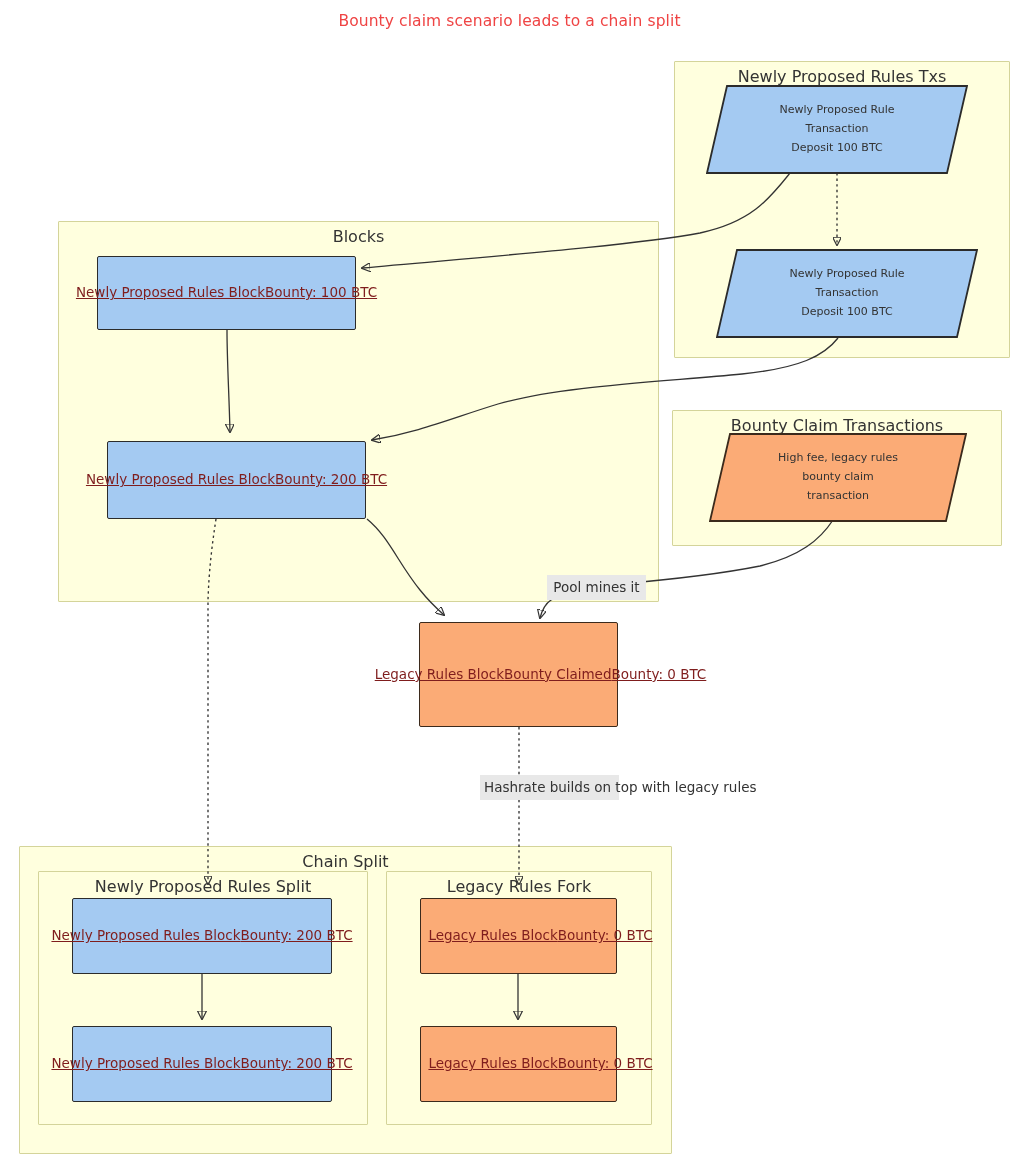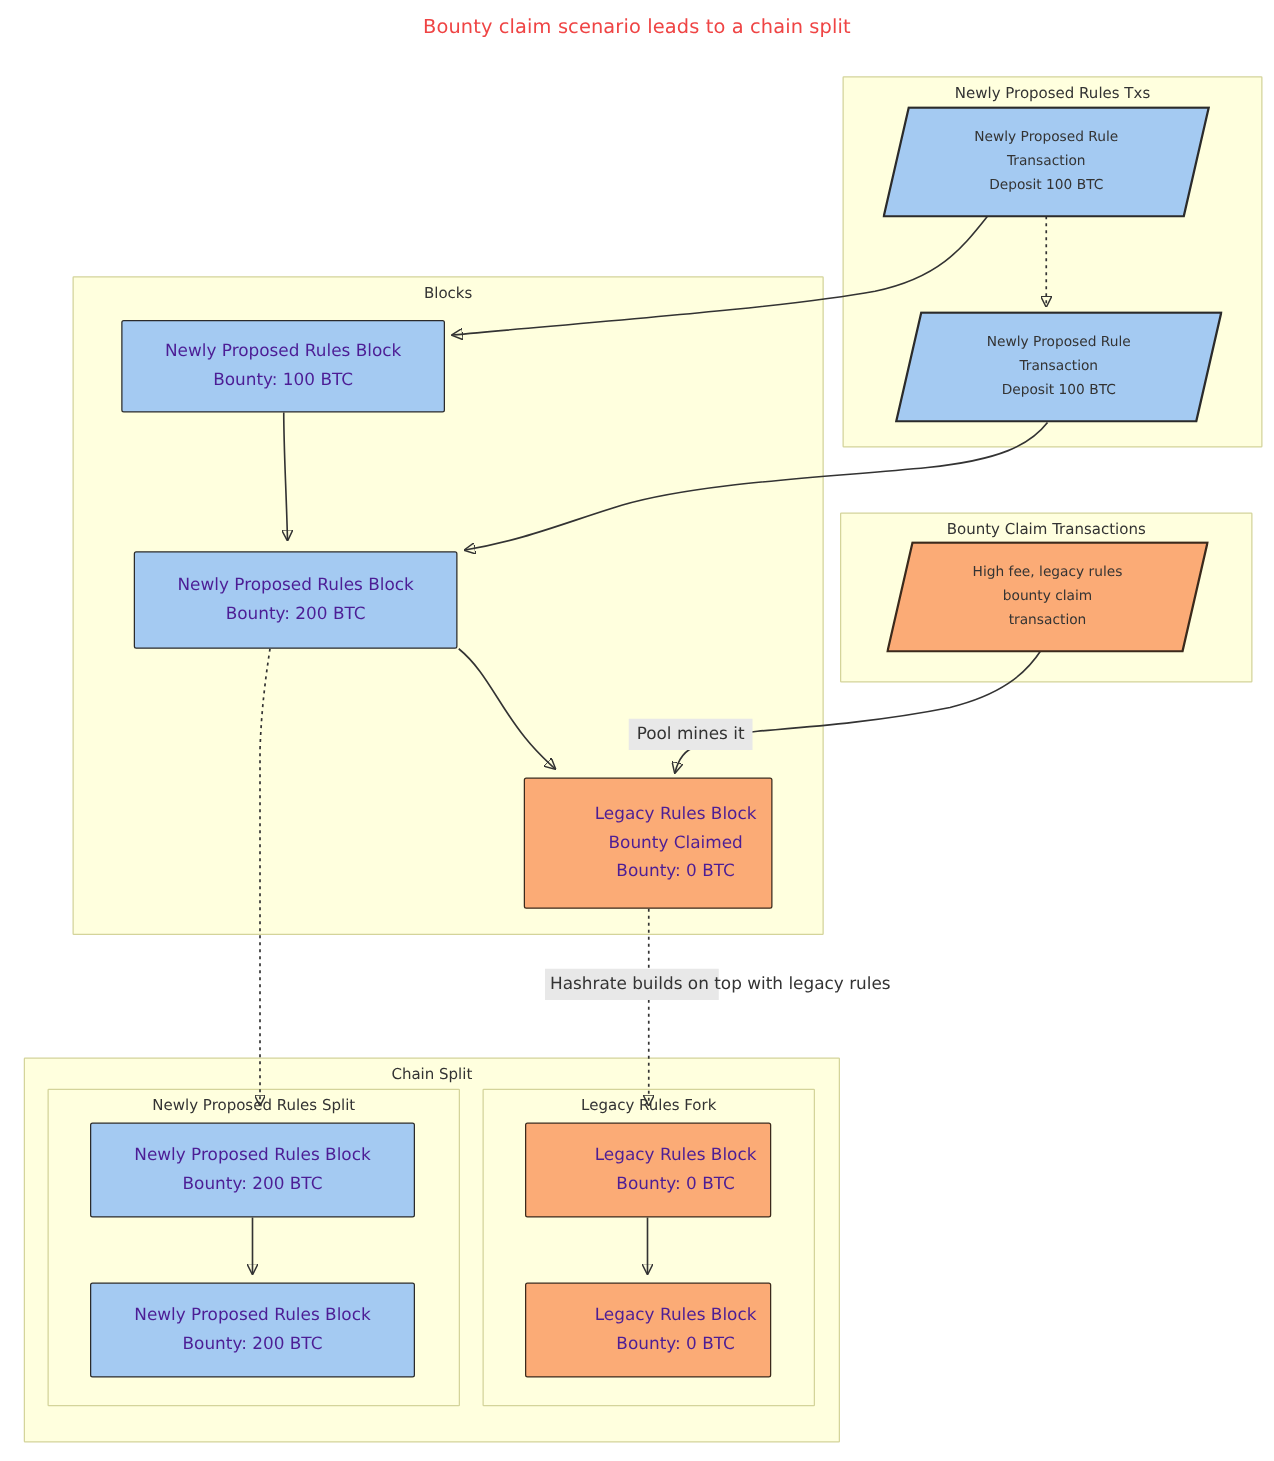--- a/index.html
+++ b/index.html
@@ -15,28 +15,28 @@
     font-size:15.5px;color:#ef4444;letter-spacing:.1px;
   }
 
   
   .cluster{
     position:absolute;background:#ffffde;border:1px solid #d4d49a;
     border-radius:1px;box-sizing:border-box;
   }
   .cluster-label{
     position:absolute;top:5px;left:0;width:100%;text-align:center;
-    font-size:12px;color:#333333;white-space:nowrap;
+    font-size:16px;color:#333333;white-space:nowrap;
   }
 
   
   .node{
     position:absolute;box-sizing:border-box;
-    display:flex;flex-direction:column;align-items:center;justify-content:center;
-    font-size:13.5px;line-height:1.72;color:#4c1d95;text-align:center;
+    display:flex;flex-direction:row;align-items:center;justify-content:center;
+    font-size:13.5px;line-height:1.72;color:#7f1d1d;text-align:center;text-decoration:underline;
   }
   .node .ln{display:block;white-space:nowrap;}
   .rect{
     border:1.6px solid #2b2b2b;border-radius:2px;
   }
   .blue{background:#a4caf2;}
   .orange{background:#fbab76;}
   .rect.blue{border-color:#2b2b2b;}
   .rect.orange{border-color:#3b2a1c;padding-left:44px;}
 
@@ -46,39 +46,39 @@
   .para .txt{
     position:absolute;left:0;top:0;width:100%;height:100%;
     display:flex;flex-direction:column;align-items:center;justify-content:center;
     font-size:11px;line-height:1.72;color:#333333;text-align:center;
   }
 
   
   .edge-label{
     position:absolute;background:#e8e8e8;color:#333333;
     font-size:13.5px;line-height:1.72;text-align:center;white-space:nowrap;
-    padding:1px 4px;box-sizing:border-box;
+    padding:1px 4px;box-sizing:border-box;margin-left:44px;
   }
 
   svg.edges{position:absolute;left:0;top:0;width:1019px;height:1169px;pointer-events:none;}
   svg.edges path{fill:none;stroke:#333333;stroke-width:1.3px;}
   svg.edges path.dotted{stroke-dasharray:2.4 3.2;stroke-width:1.35px;}
 </style>
 </head>
 <body>
 
 <div id="diagram">
 
   <div class="title">Bounty claim scenario leads to a chain split</div>
 
   <div class="cluster" style="left:674px;top:61px;width:336px;height:297px;">
     <div class="cluster-label">Newly Proposed Rules Txs</div>
   </div>
 
-  <div class="cluster" style="left:58px;top:221px;width:601px;height:527px;">
+  <div class="cluster" style="left:58px;top:221px;width:601px;height:381px;">
     <div class="cluster-label">Blocks</div>
   </div>
 
   <div class="cluster" style="left:672px;top:410px;width:330px;height:136px;">
     <div class="cluster-label">Bounty Claim Transactions</div>
   </div>
 
   <div class="cluster" style="left:19px;top:846px;width:653px;height:308px;">
     <div class="cluster-label">Chain Split</div>
   </div>

